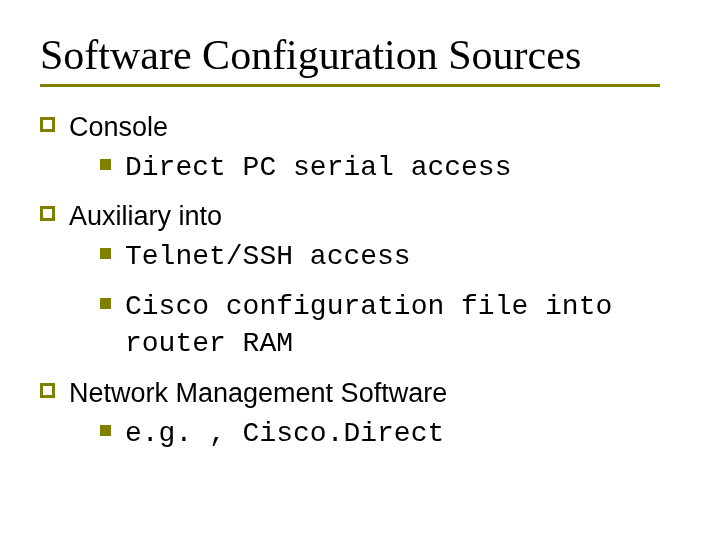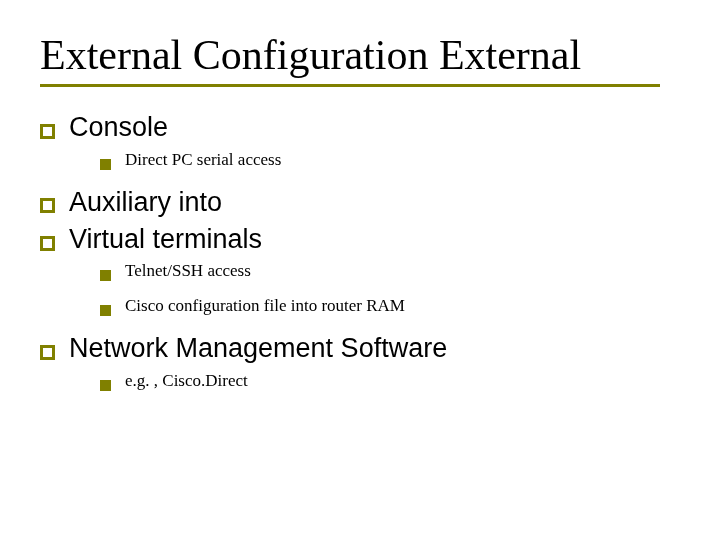--- a/index.html
+++ b/index.html
@@ -31,21 +31,21 @@
     background: #808000;
     margin-bottom: 22px;
   }
   .bullets {
     list-style: none;
     padding: 0;
     margin: 0;
   }
   .lvl1 {
     display: flex;
-    align-items: center;
+    align-items: flex-start;
     margin: 0 0 1px 0;
   }
   .lvl1 .marker {
     display: inline-block;
     width: 15px;
     height: 15px;
     border: 3px solid #808000;
     box-sizing: border-box;
     margin-top: 8px;
     margin-right: 14px;
@@ -65,53 +65,49 @@
   .lvl2 .marker {
     display: inline-block;
     width: 11px;
     height: 11px;
     background: #808000;
     margin-top: 10px;
     margin-right: 14px;
     flex-shrink: 0;
   }
   .lvl2 .label {
-    font-size: 17px;
-    font-family: Liberation Serif, serif;
+    font-size: 28px;
+    font-family: Liberation Mono, monospace;
     color: #000000;
     line-height: 1.35;
   }
 </style>
 </head>
 <body>
 
 <div class="slide">
-  <h1 class="title">External Configuration External</h1>
+  <h1 class="title">Software Configuration Sources</h1>
   <div class="title-underline"></div>
 
   <ul class="bullets">
 
     <li class="lvl1">
       <span class="marker"></span>
       <span class="label">Console</span>
     </li>
     <li class="lvl2">
       <span class="marker"></span>
       <span class="label">Direct PC serial access</span>
     </li>
 
     <li class="lvl1">
       <span class="marker"></span>
       <span class="label">Auxiliary into</span>
     </li>
 
-    <li class="lvl1">
-      <span class="marker"></span>
-      <span class="label">Virtual terminals</span>
-    </li>
     <li class="lvl2">
       <span class="marker"></span>
       <span class="label">Telnet/SSH access</span>
     </li>
 
     <li class="lvl2">
       <span class="marker"></span>
       <span class="label">Cisco configuration file into router RAM</span>
     </li>
 

